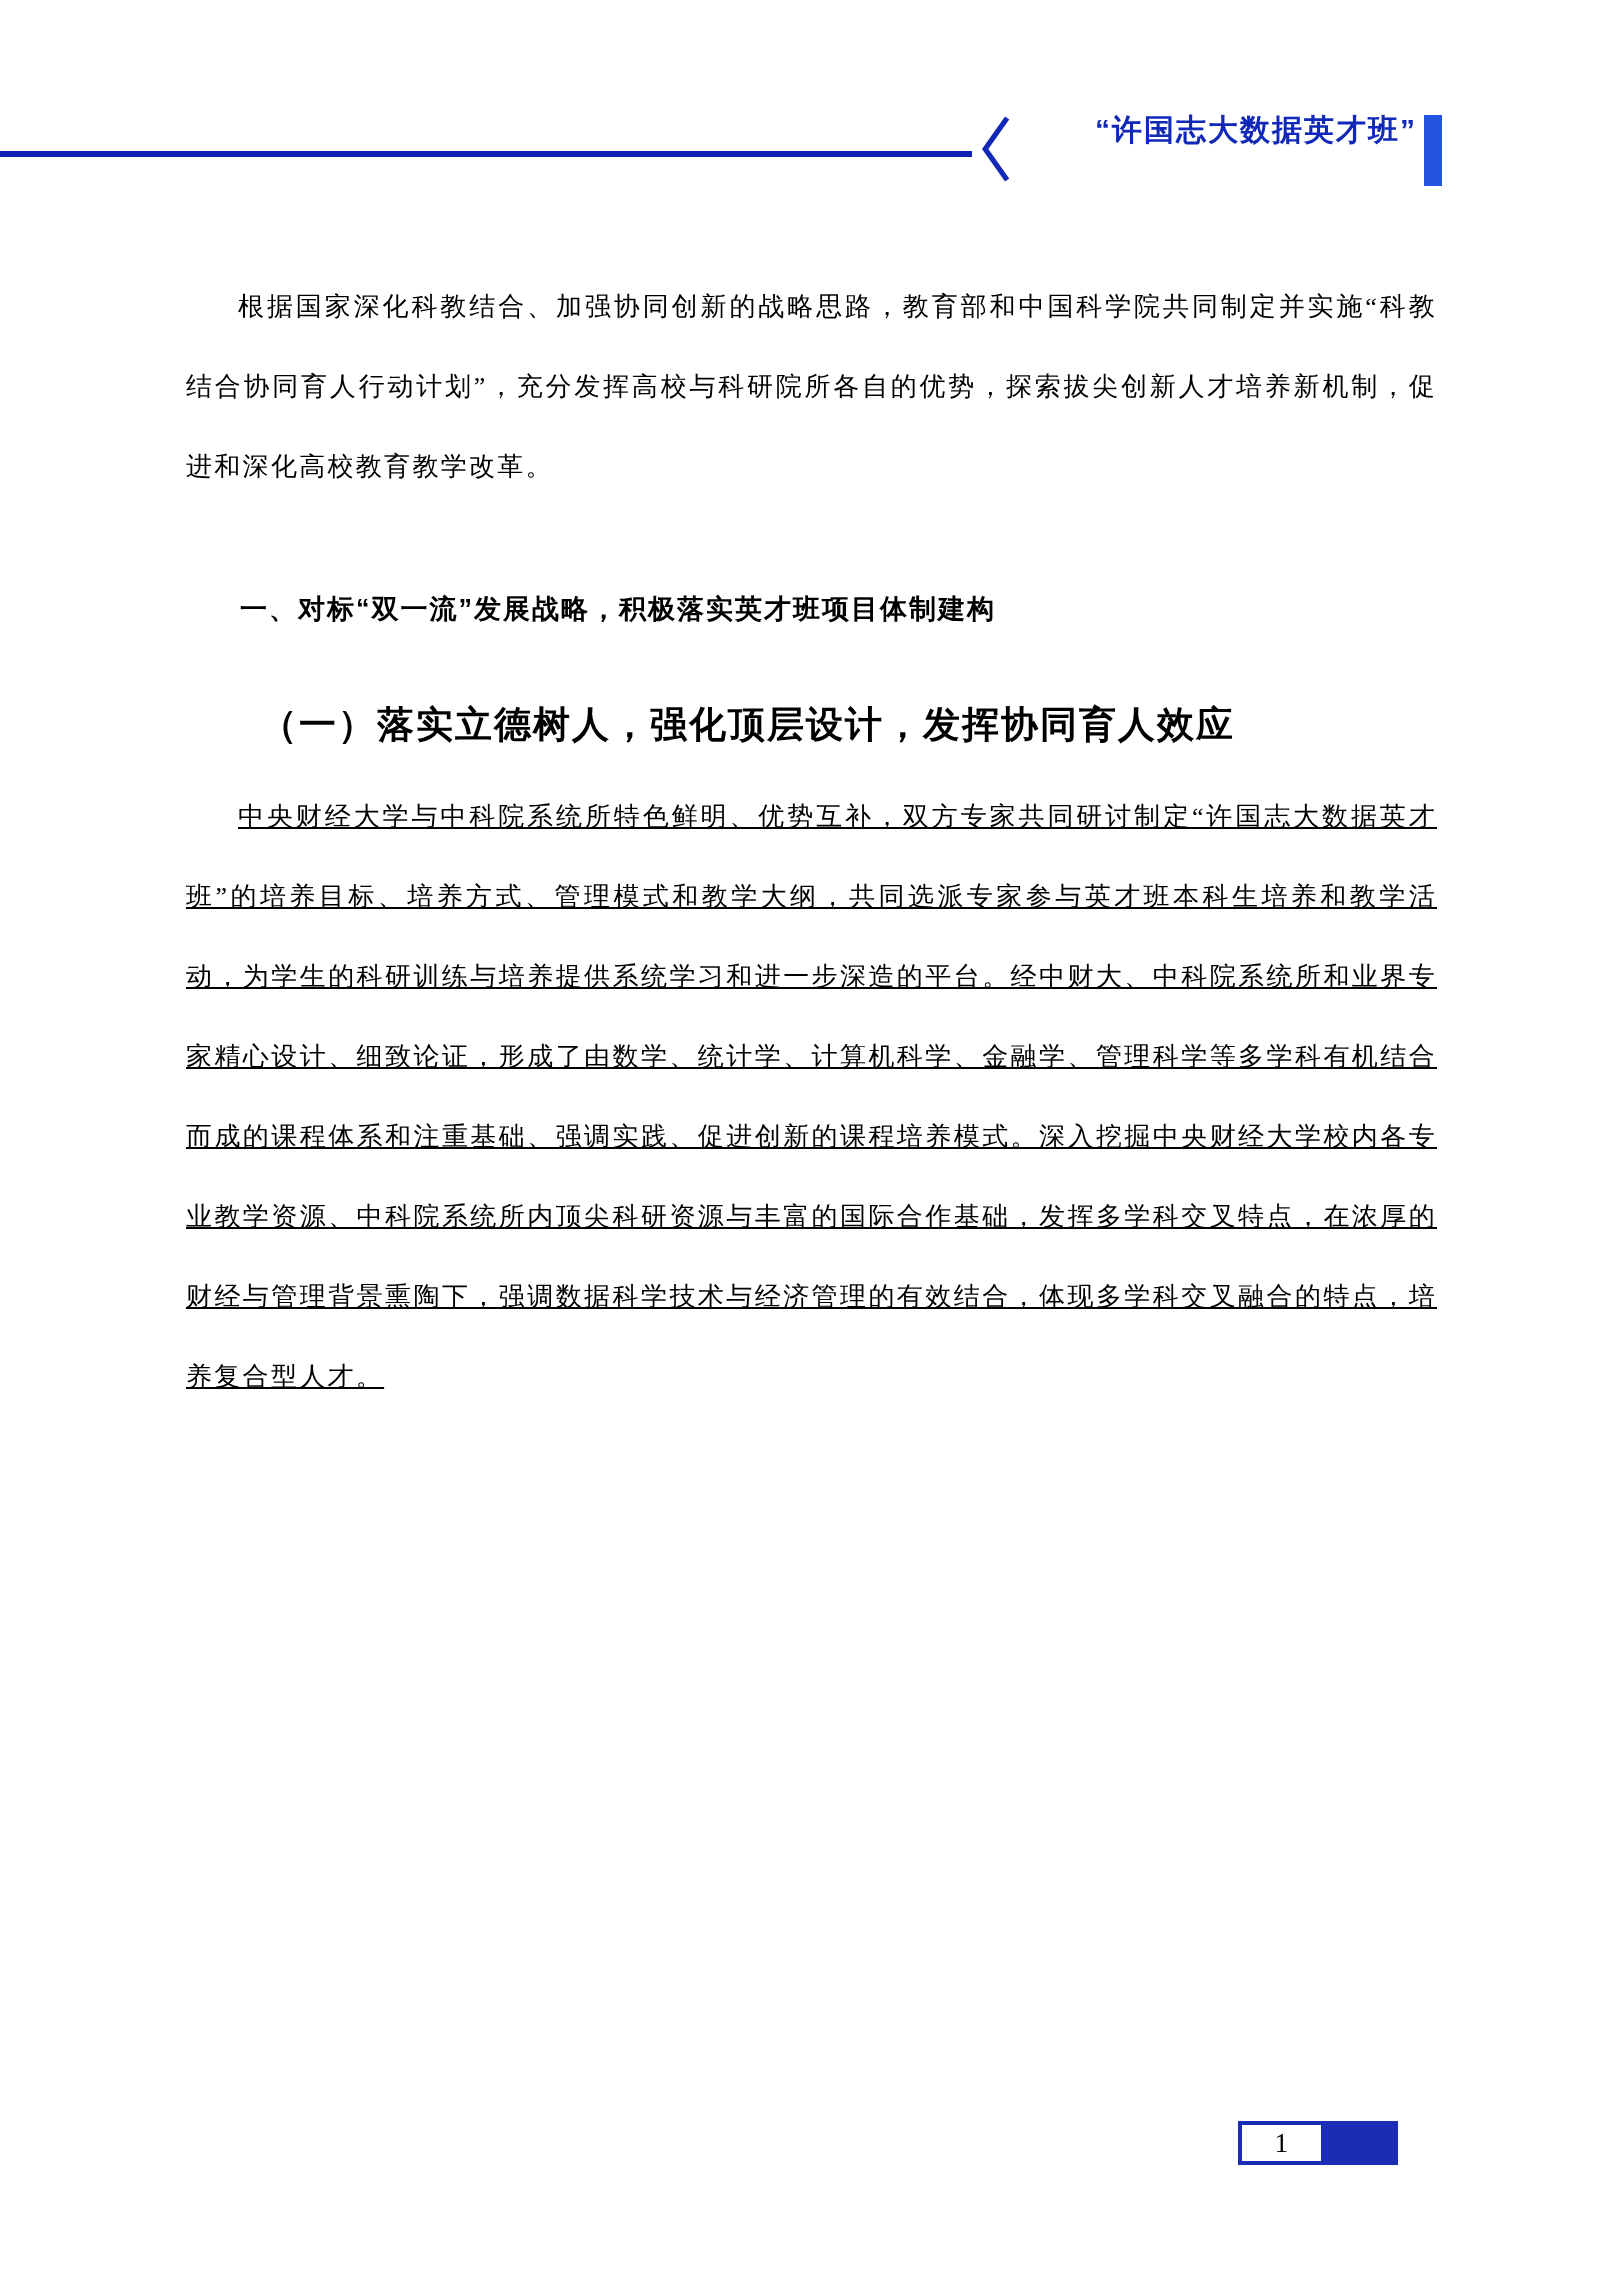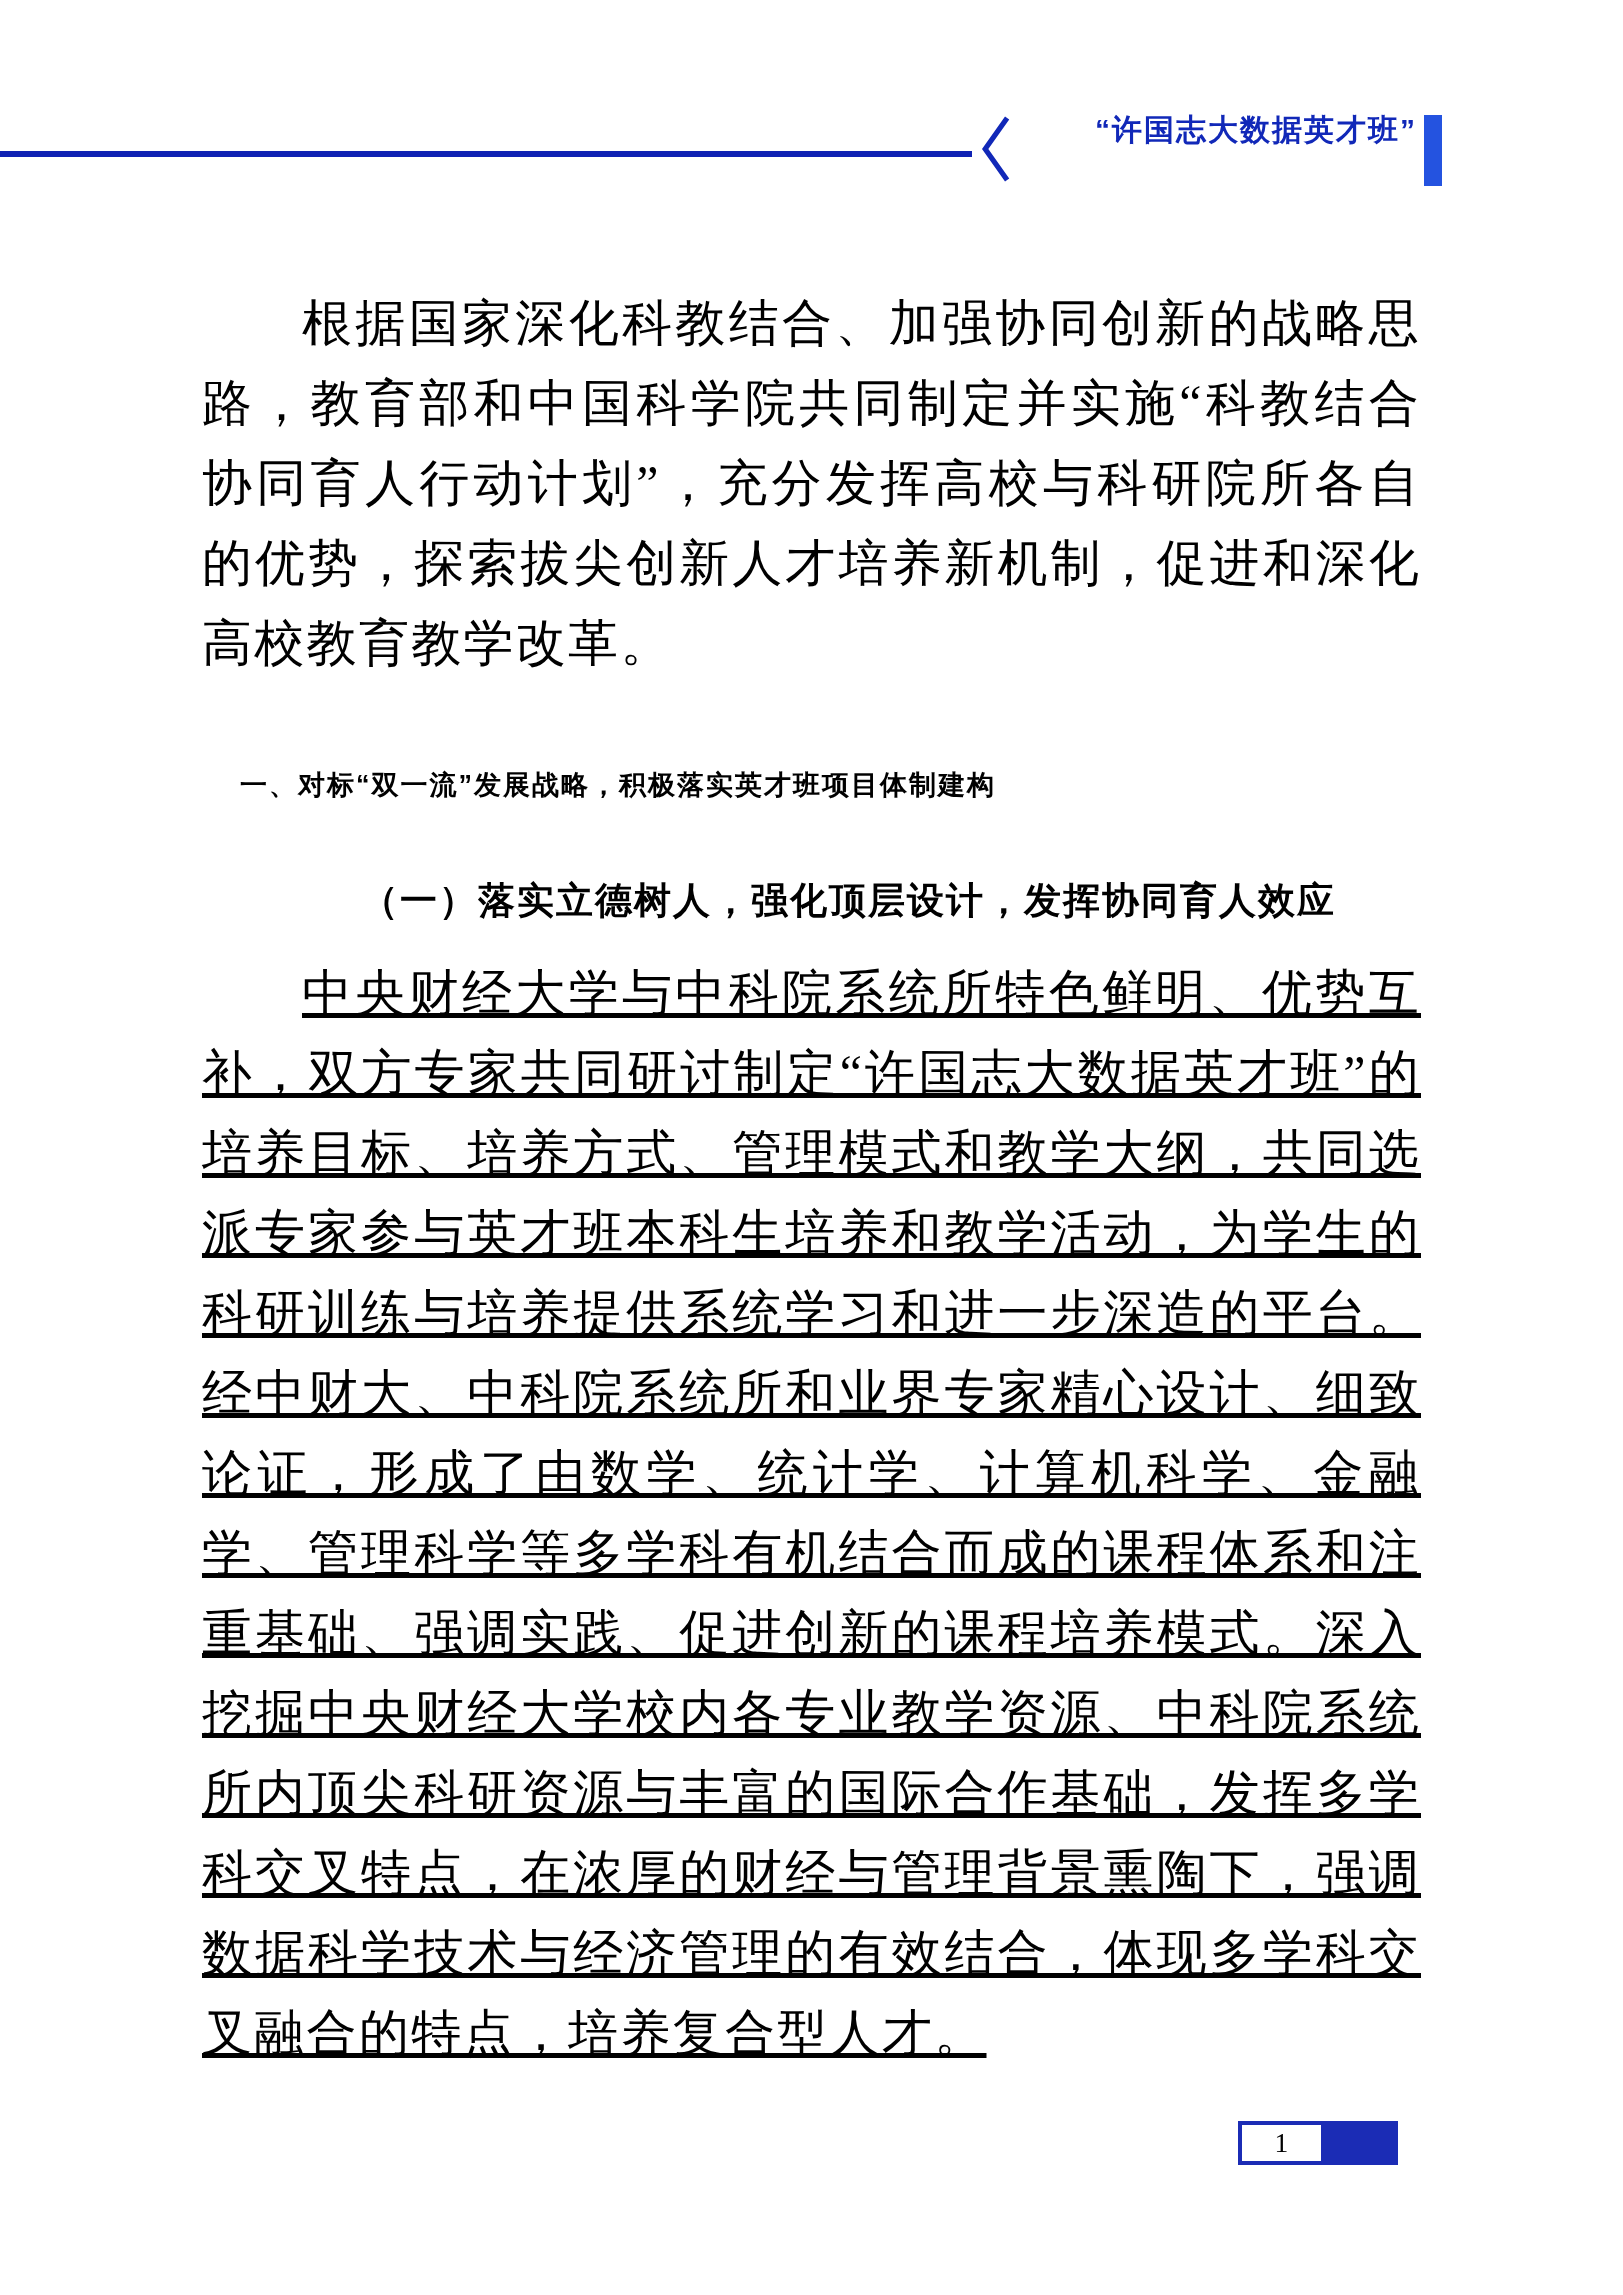--- a/index.html
+++ b/index.html
@@ -45,22 +45,22 @@
     background: #2453e0;
   }
 
   
   .content {
     position: absolute;
     left: 186px; top: 267px;
     width: 1251px;
   }
   .para {
-    margin: 16px;
-    font-size: 50px;
+    margin: 0;
+    font-size: 26px;
     line-height: 80px;
     letter-spacing: 2.3px;
     text-align: justify;
     text-justify: inter-ideograph;
     text-indent: 2em;
   }
   .heading-1 {
     margin: 62px 0 0 0;
     font-family: "Liberation Sans", "DejaVu Sans", sans-serif;
     font-weight: bold;
@@ -72,21 +72,20 @@
   }
   .heading-2 {
     margin: 36px 0 0 0;
     font-family: "Liberation Serif", "DejaVu Serif", serif;
     font-weight: bold;
     font-size: 37px;
     line-height: 80px;
     letter-spacing: 2px;
     text-indent: 2em;
     color: #000;
-    text-align: center;
   }
   .para-after-heading { margin-top: 11.8px; text-decoration: underline; }
 
   
   .footer-pagebox {
     position: absolute;
     left: 1238px; top: 2121px;
     width: 160px; height: 44px;
     background: #1b2cb5;
   }

